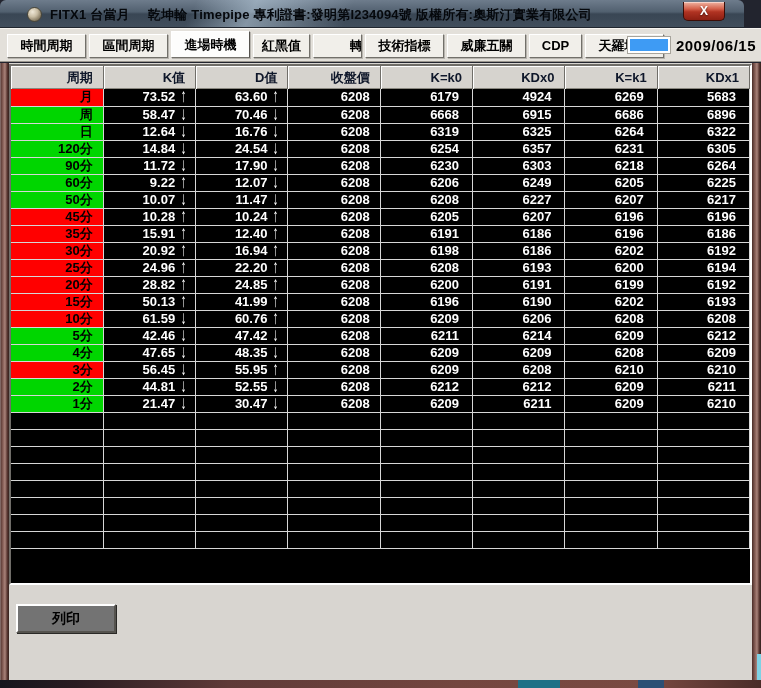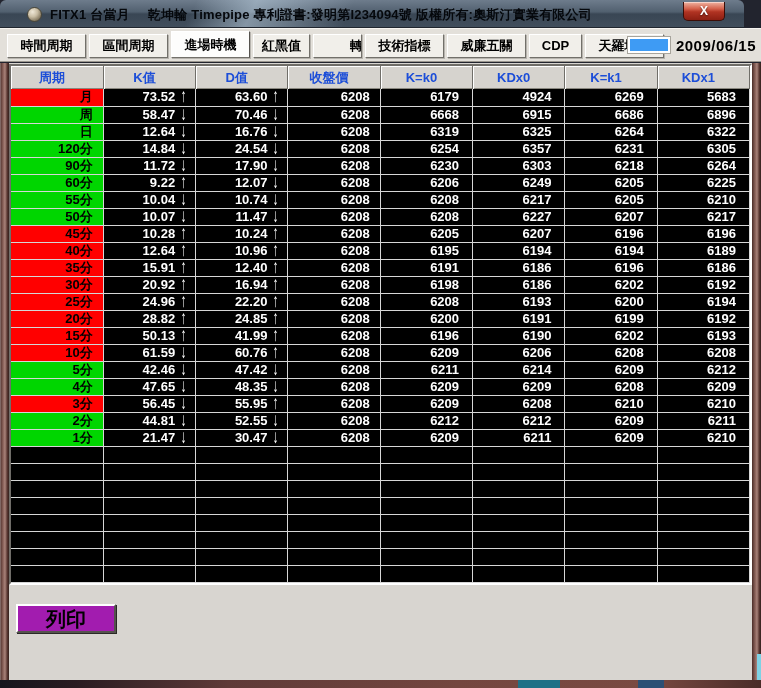--- a/index.html
+++ b/index.html
@@ -68,42 +68,42 @@
   .table-wrap {
     position:absolute; left:9px; top:1px; width:743px; height:521px;
     background:#000;
     border-top:2px solid #6f6d68; border-left:2px solid #6f6d68;
     border-bottom:2px solid #ffffff; border-right:2px solid #ffffff;
     overflow:hidden;
   }
   table { width:739px; border-collapse:collapse; table-layout:fixed; }
   col { width:12.5%; }
   th {
-    height:23px; background:#d6d3ce; color:#1d4ed8; font-size:13px; font-weight:bold;
-    text-align:center; padding-right:10px; border-right:1px solid #706e69;
+    height:23px; background:#d6d3ce; color:#0f172a; font-size:13px; font-weight:bold;
+    text-align:right; padding-right:10px; border-right:1px solid #706e69;
     box-shadow:inset 1px 1px 0 #ffffff, inset 0 -1px 0 #8a8880;
   }
   td {
     height:17px; color:#fff; font-size:13px; font-weight:bold; text-align:right;
     border-right:1px solid #d6d6d6; border-bottom:1px solid #d6d6d6;
     background:#000; padding-right:13px; white-space:nowrap; overflow:hidden;
     line-height:16px;
   }
   td.pcell { color:#000; padding-right:10px; }
   td.pcell.red { background:#ff0000; }
   td.pcell.green { background:#00d600; }
   td.kd { padding-right:7px;padding-left:20px; }
   td.close { padding-right:10px; }
   .arrow { display:inline-block; margin-left:4px; width:9px; text-align:center;
            transform:scaleY(1.45) scaleX(0.95); transform-origin:center 60%; }
 
   
   .print-btn {
     position:absolute; left:16px; top:541px; width:100px; height:29px;
-    background:#a21caf; color:#000; font-size:20px; font-weight:bold;
+    background:#737373; color:#000; font-size:14px; font-weight:bold;
     font-family:"Liberation Sans","DejaVu Sans",sans-serif;
     border-top:2px solid #ffffff; border-left:2px solid #ffffff;
     border-right:2px solid #55534e; border-bottom:2px solid #55534e;
     box-shadow:1px 1px 0 #2a2926; cursor:pointer;
   }
 
   
   .bottombar { position:absolute; left:0; top:680px; width:761px; height:8px;
     background:linear-gradient(90deg,#15151d 0%,#2a1c22 10%,#5f3a38 30%,#74463f 60%,#7a4a42 85%,#4a2c28 100%); }
   .glint1 { position:absolute; left:518px; top:0; width:42px; height:8px; background:#1f7086; }
@@ -229,60 +229,40 @@
               <td class="pcell green">60分</td>
               <td class="kd">9.22<span class="arrow">↑</span></td>
               <td class="kd">12.07<span class="arrow">↓</span></td>
               <td class="close">6208</td>
               <td>6206</td>
               <td>6249</td>
               <td>6205</td>
               <td>6225</td>
             </tr>
             <tr>
-              <td class="pcell green">55分</td>
-              <td class="kd">10.04<span class="arrow">↓</span></td>
-              <td class="kd">10.74<span class="arrow">↓</span></td>
-              <td class="close">6208</td>
-              <td>6208</td>
-              <td>6217</td>
-              <td>6205</td>
-              <td>6210</td>
-            </tr>
-            <tr>
               <td class="pcell green">50分</td>
               <td class="kd">10.07<span class="arrow">↓</span></td>
               <td class="kd">11.47<span class="arrow">↓</span></td>
               <td class="close">6208</td>
               <td>6208</td>
               <td>6227</td>
               <td>6207</td>
               <td>6217</td>
             </tr>
             <tr>
               <td class="pcell red">45分</td>
               <td class="kd">10.28<span class="arrow">↑</span></td>
               <td class="kd">10.24<span class="arrow">↑</span></td>
               <td class="close">6208</td>
               <td>6205</td>
               <td>6207</td>
               <td>6196</td>
               <td>6196</td>
             </tr>
             <tr>
-              <td class="pcell red">40分</td>
-              <td class="kd">12.64<span class="arrow">↑</span></td>
-              <td class="kd">10.96<span class="arrow">↑</span></td>
-              <td class="close">6208</td>
-              <td>6195</td>
-              <td>6194</td>
-              <td>6194</td>
-              <td>6189</td>
-            </tr>
-            <tr>
               <td class="pcell red">35分</td>
               <td class="kd">15.91<span class="arrow">↑</span></td>
               <td class="kd">12.40<span class="arrow">↑</span></td>
               <td class="close">6208</td>
               <td>6191</td>
               <td>6186</td>
               <td>6196</td>
               <td>6186</td>
             </tr>
             <tr>

